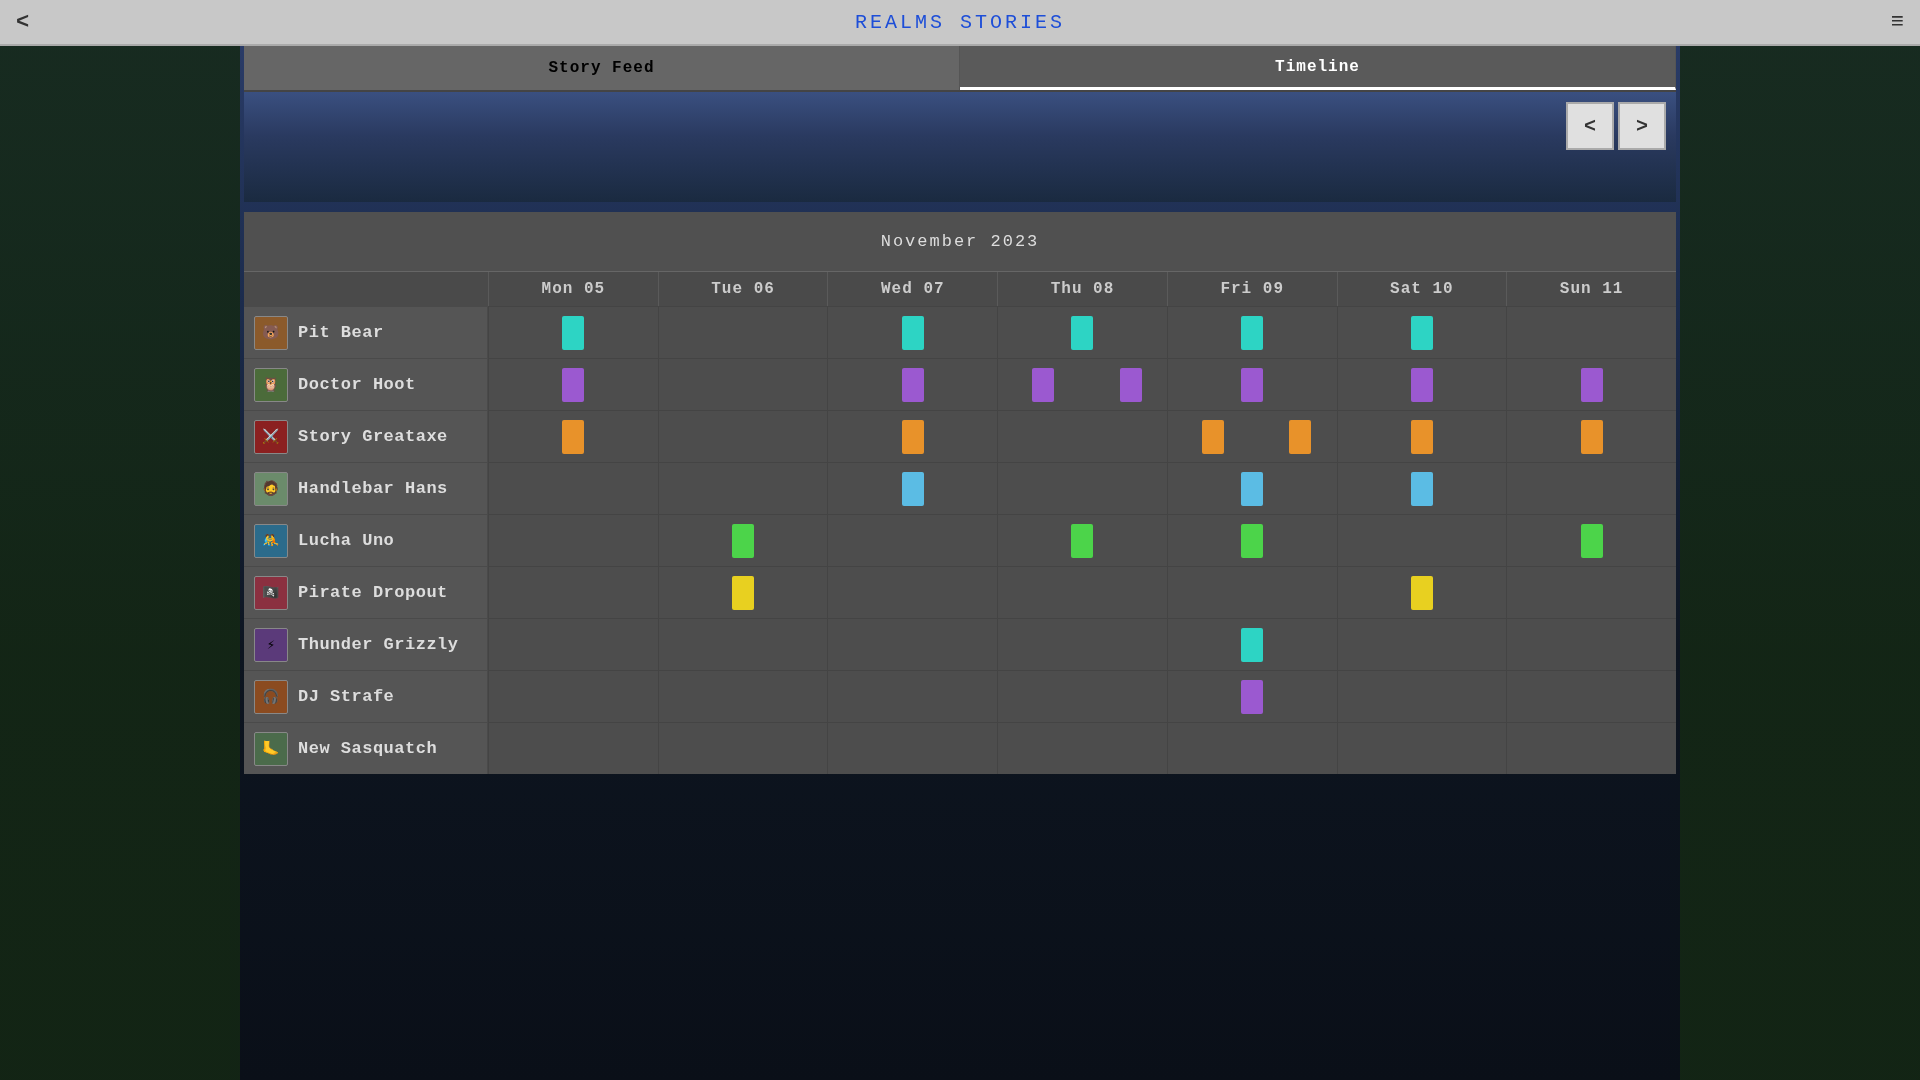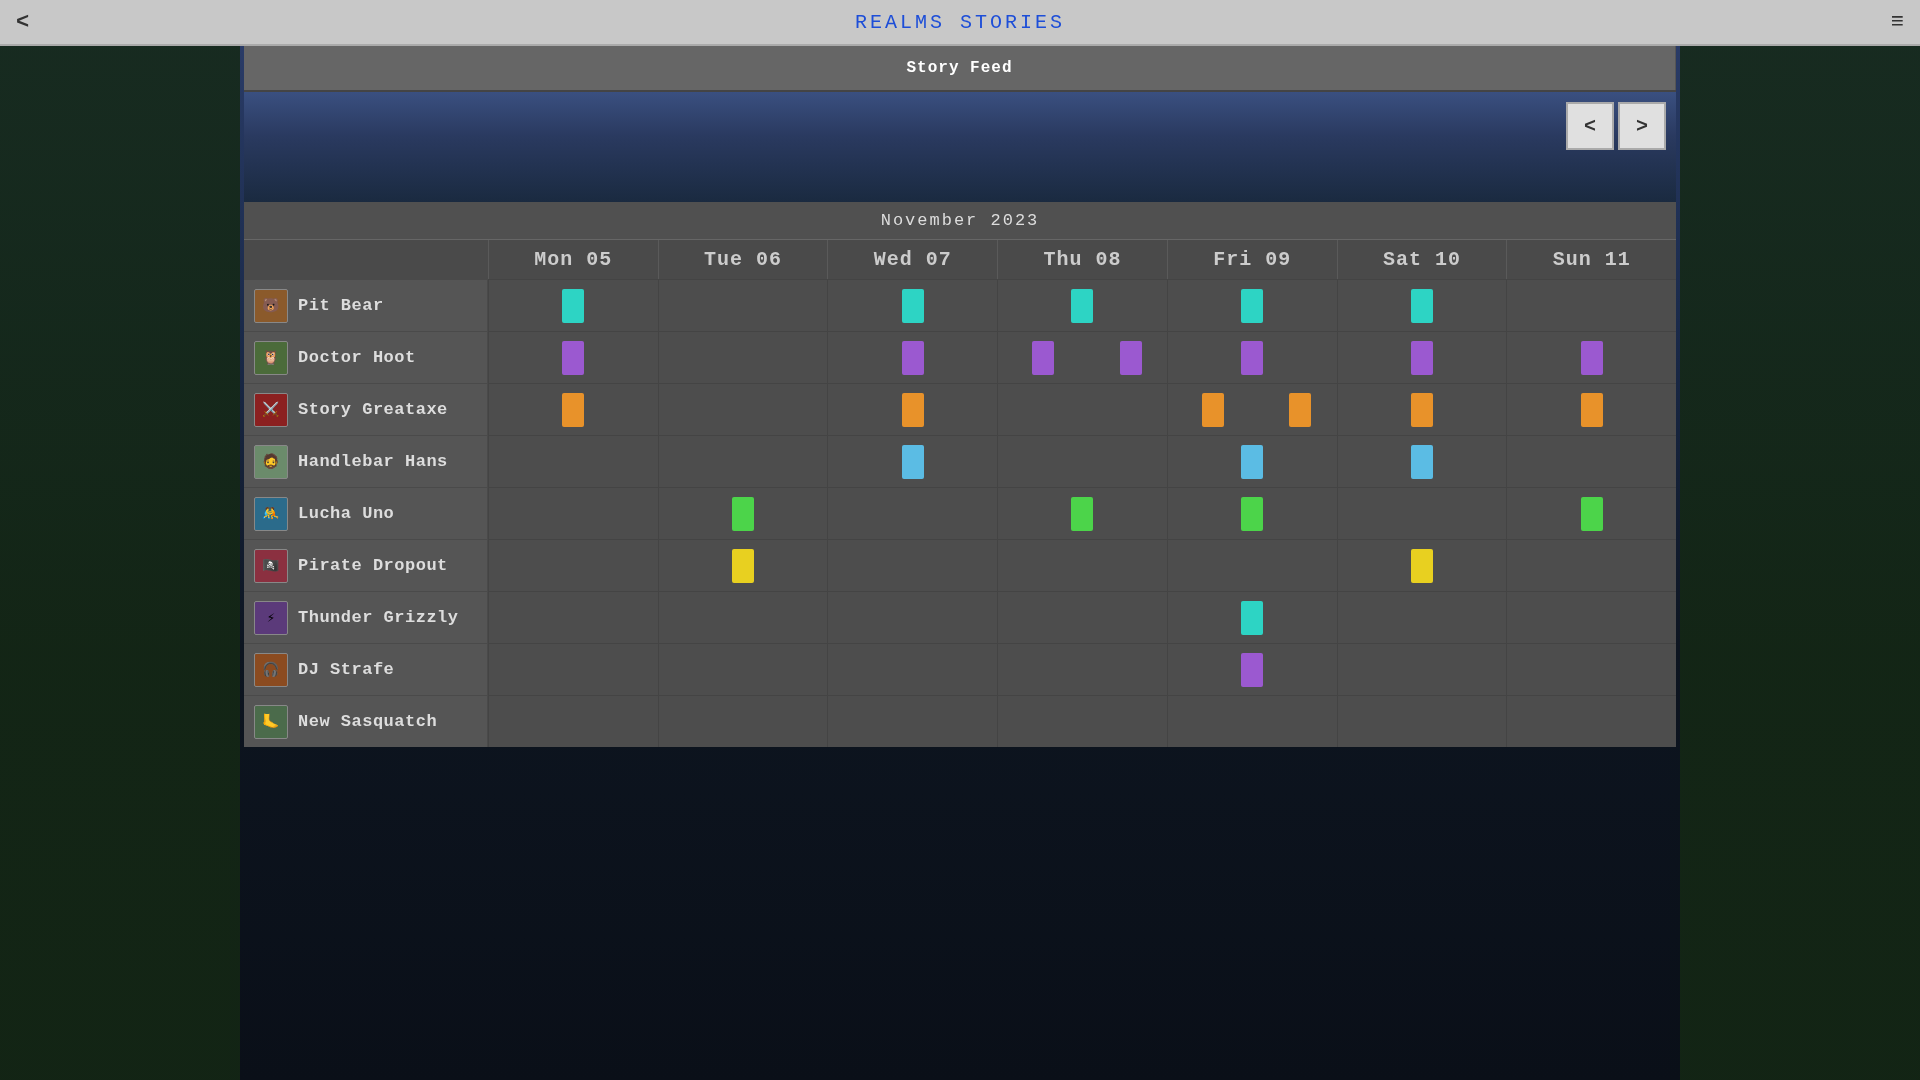--- a/index.html
+++ b/index.html
@@ -81,21 +81,21 @@
       background: #555;
       border-bottom: 2px solid #444;
     }
 
     .tab {
       flex: 1;
       display: flex;
       align-items: center;
       justify-content: center;
       background: #666;
-      color: #ffffff;
+      color: #000000;
       font-size: 16px;
       font-weight: bold;
       cursor: pointer;
       border-right: 1px solid #555;
       letter-spacing: 1px;
     }
 
     .tab.active {
       background: #5a5a5a;
       color: #fff;
@@ -137,43 +137,44 @@
     
     .calendar-wrapper {
       background: #4a4a4a;
       flex: 1;
     }
 
     
     .month-header {
       background: #505050;
       text-align: center;
-      padding: 9px 0;
+      padding: 20px 0;
       color: #ddd;
       font-size: 17px;
       letter-spacing: 2px;
       border-bottom: 1px solid #666;
+      margin-top: 10px;
     }
 
     
     .calendar-grid {
       display: grid;
       grid-template-columns: 244px repeat(7, 1fr);
     }
 
     .day-header-spacer {
       background: #4a4a4a;
     }
 
     .day-header {
       background: #4a4a4a;
       text-align: center;
       padding: 8px 4px;
       color: #ccc;
-      font-size: 20px;
+      font-size: 16px;
       font-weight: bold;
       letter-spacing: 1px;
       border-left: 1px solid #5a5a5a;
     }
 
     .player-cell {
       background: #555;
       display: flex;
       align-items: center;
       padding: 6px 10px;
@@ -231,20 +232,21 @@
 <div class="top-bar">
   <span class="top-bar-back">&lt;</span>
   <span class="top-bar-title">REALMS STORIES</span>
   <span class="top-bar-menu">≡</span>
 </div>
 
 <div class="main-panel">
 
   <div class="tab-bar">
     <div class="tab">Story Feed</div>
+    <div class="tab active">Timeline</div>
   </div>
 
   <div class="scene-bg">
     <div class="nav-arrows">
       <div class="nav-arrow">&lt;</div>
       <div class="nav-arrow">&gt;</div>
     </div>
   </div>
 
   <div class="calendar-wrapper">

